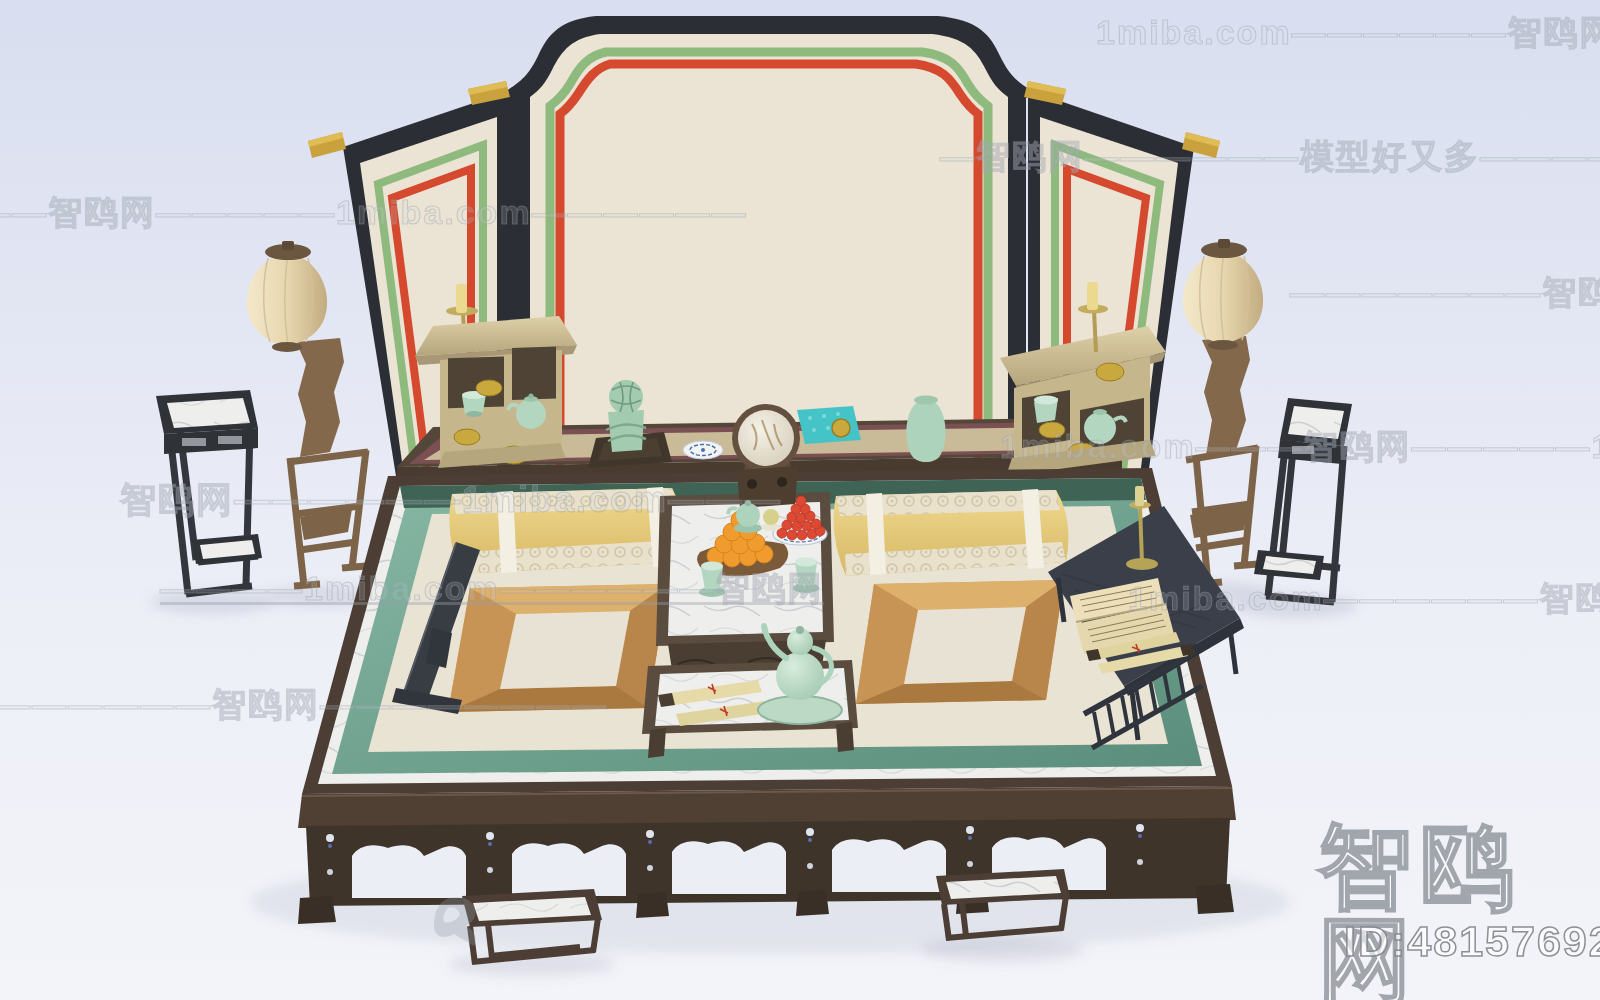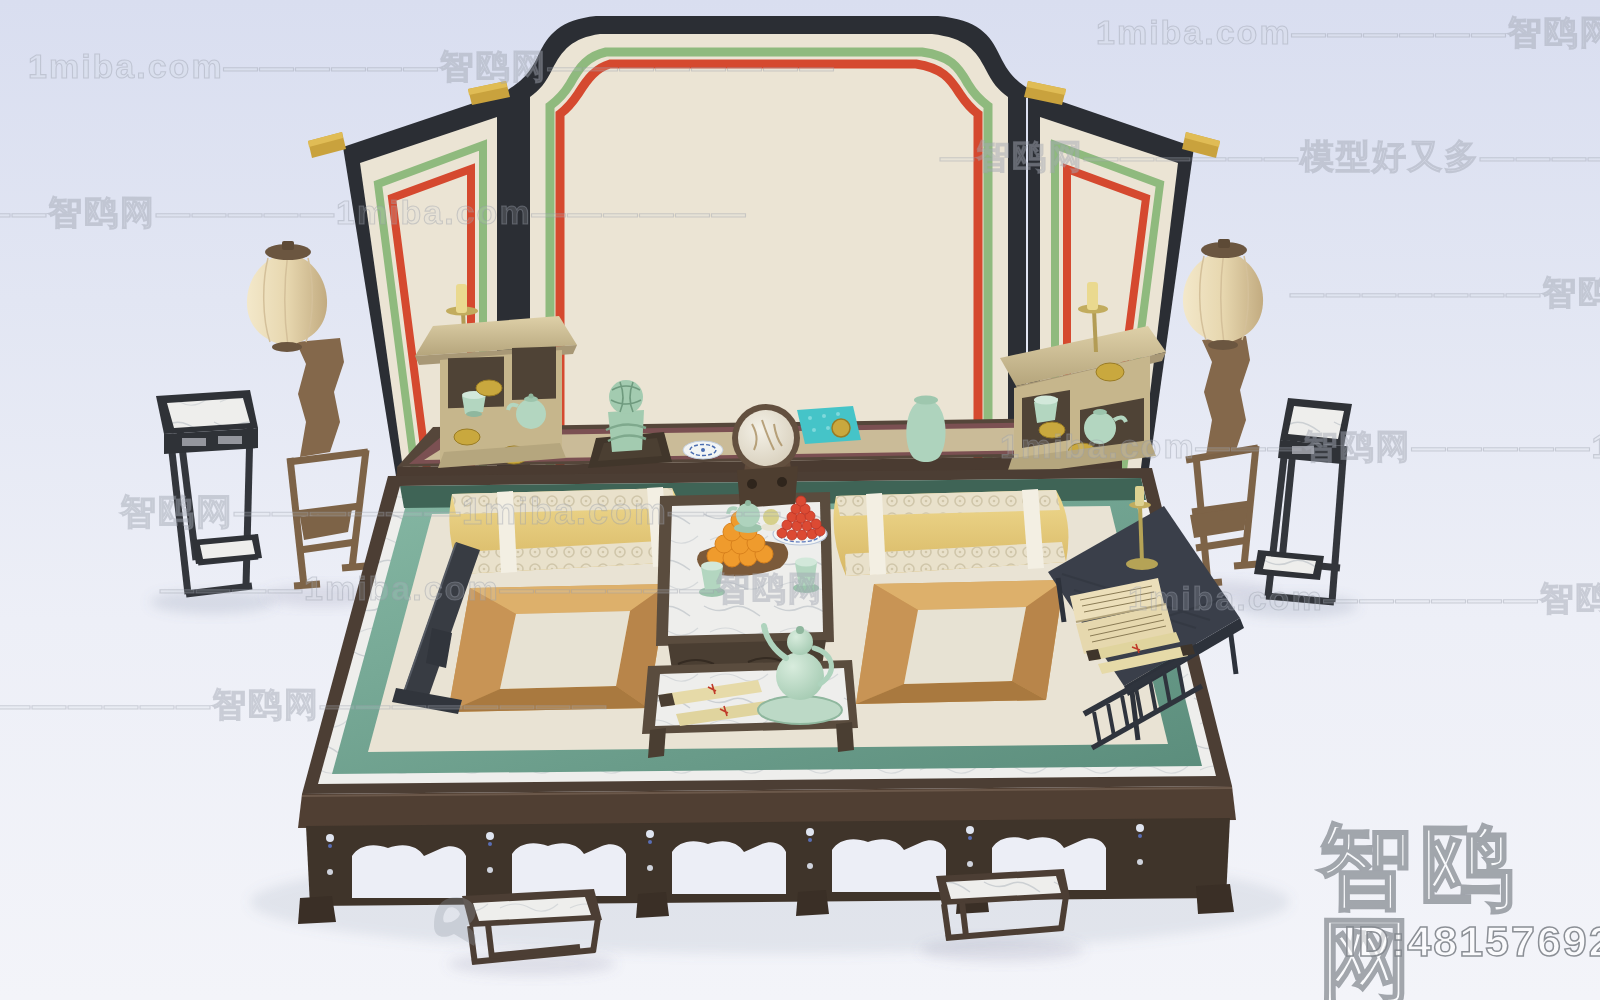--- a/index.html
+++ b/index.html
@@ -549,25 +549,24 @@
     </g>
   </g>
 </svg>
 
 <div id="wm-layer">
   <svg id="wm-bird" width="54" height="58" viewBox="0 0 54 58">
     <path d="M14,10 C24,2 40,4 46,14 C50,22 46,30 38,34 C46,38 50,46 46,54 L26,42 C14,48 6,44 6,34 C6,24 8,16 14,10 Z M20,16 C16,20 14,26 16,30 C22,32 30,28 32,22 C30,16 24,14 20,16 Z" fill="rgba(148,154,166,0.55)"></path>
   </svg>
   <div class="corner-brand">智鸥网</div>
   <div class="corner-id">ID:481576925</div>
-<span class="wm-row" style="left: 28px; top: 44px; font-size: 34px;">1miba.com——————智鸥网————————</span>
       <span class="wm-row" style="left: 1096px; top: 10px; font-size: 34px;">1miba.com——————智鸥网————</span>
       <span class="wm-row" style="left: -60px; top: 190px; font-size: 34px;">———智鸥网—————1miba.com——————</span>
       <span class="wm-row" style="left: 940px; top: 134px; font-size: 34px;">—智鸥网——————模型好又多——————</span>
       <span class="wm-row" style="left: 1290px; top: 270px; font-size: 34px;">———————智鸥网——</span>
-      <span class="wm-row" style="left: 120px; top: 488px; font-size: 36px;">智鸥网——————1miba.com———</span>
+      <span class="wm-row" style="left: 120px; top: 476px; font-size: 36px;">智鸥网——————1miba.com———</span>
       <span class="wm-row" style="left: 1000px; top: 424px; font-size: 34px;">1miba.com———智鸥网—————1miba.com</span>
-      <span class="wm-row" style="left: 160px; top: 566px; font-size: 34px;">————1miba.com——————智鸥网</span>
+      <span class="wm-row" style="left: 160px; top: 566px; font-size: 34px; text-decoration: underline;">————1miba.com——————智鸥网</span>
       <span class="wm-row" style="left: 1128px; top: 576px; font-size: 34px;">1miba.com——————智鸥网————</span>
       <span class="wm-row" style="left: -40px; top: 682px; font-size: 34px;">———————智鸥网————————</span>
     </div>
 
 </div>
 
 </body></html>

